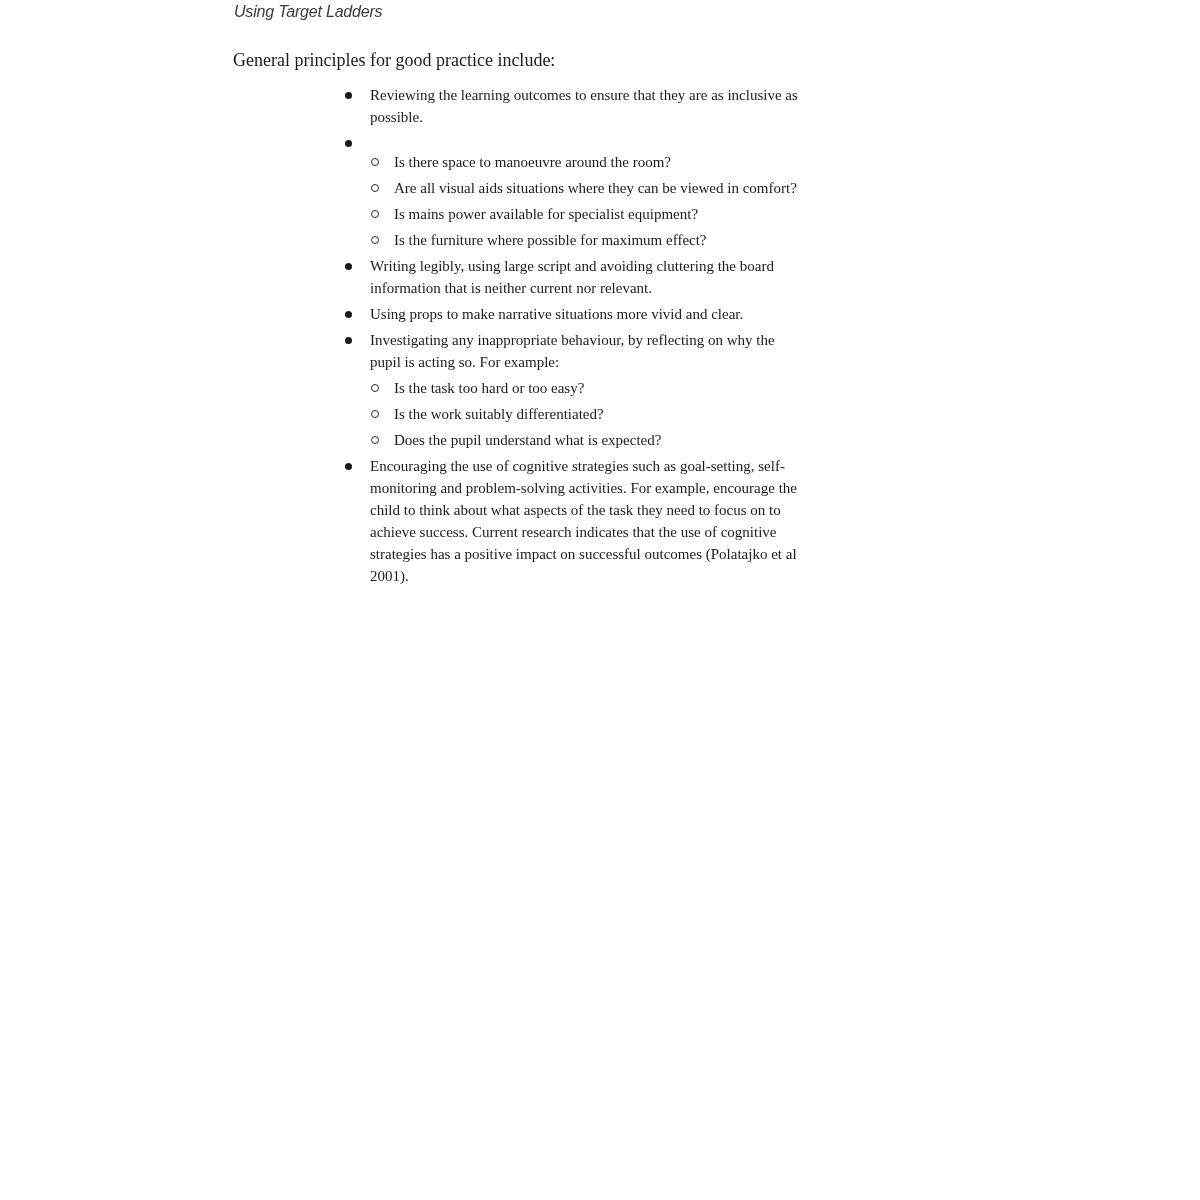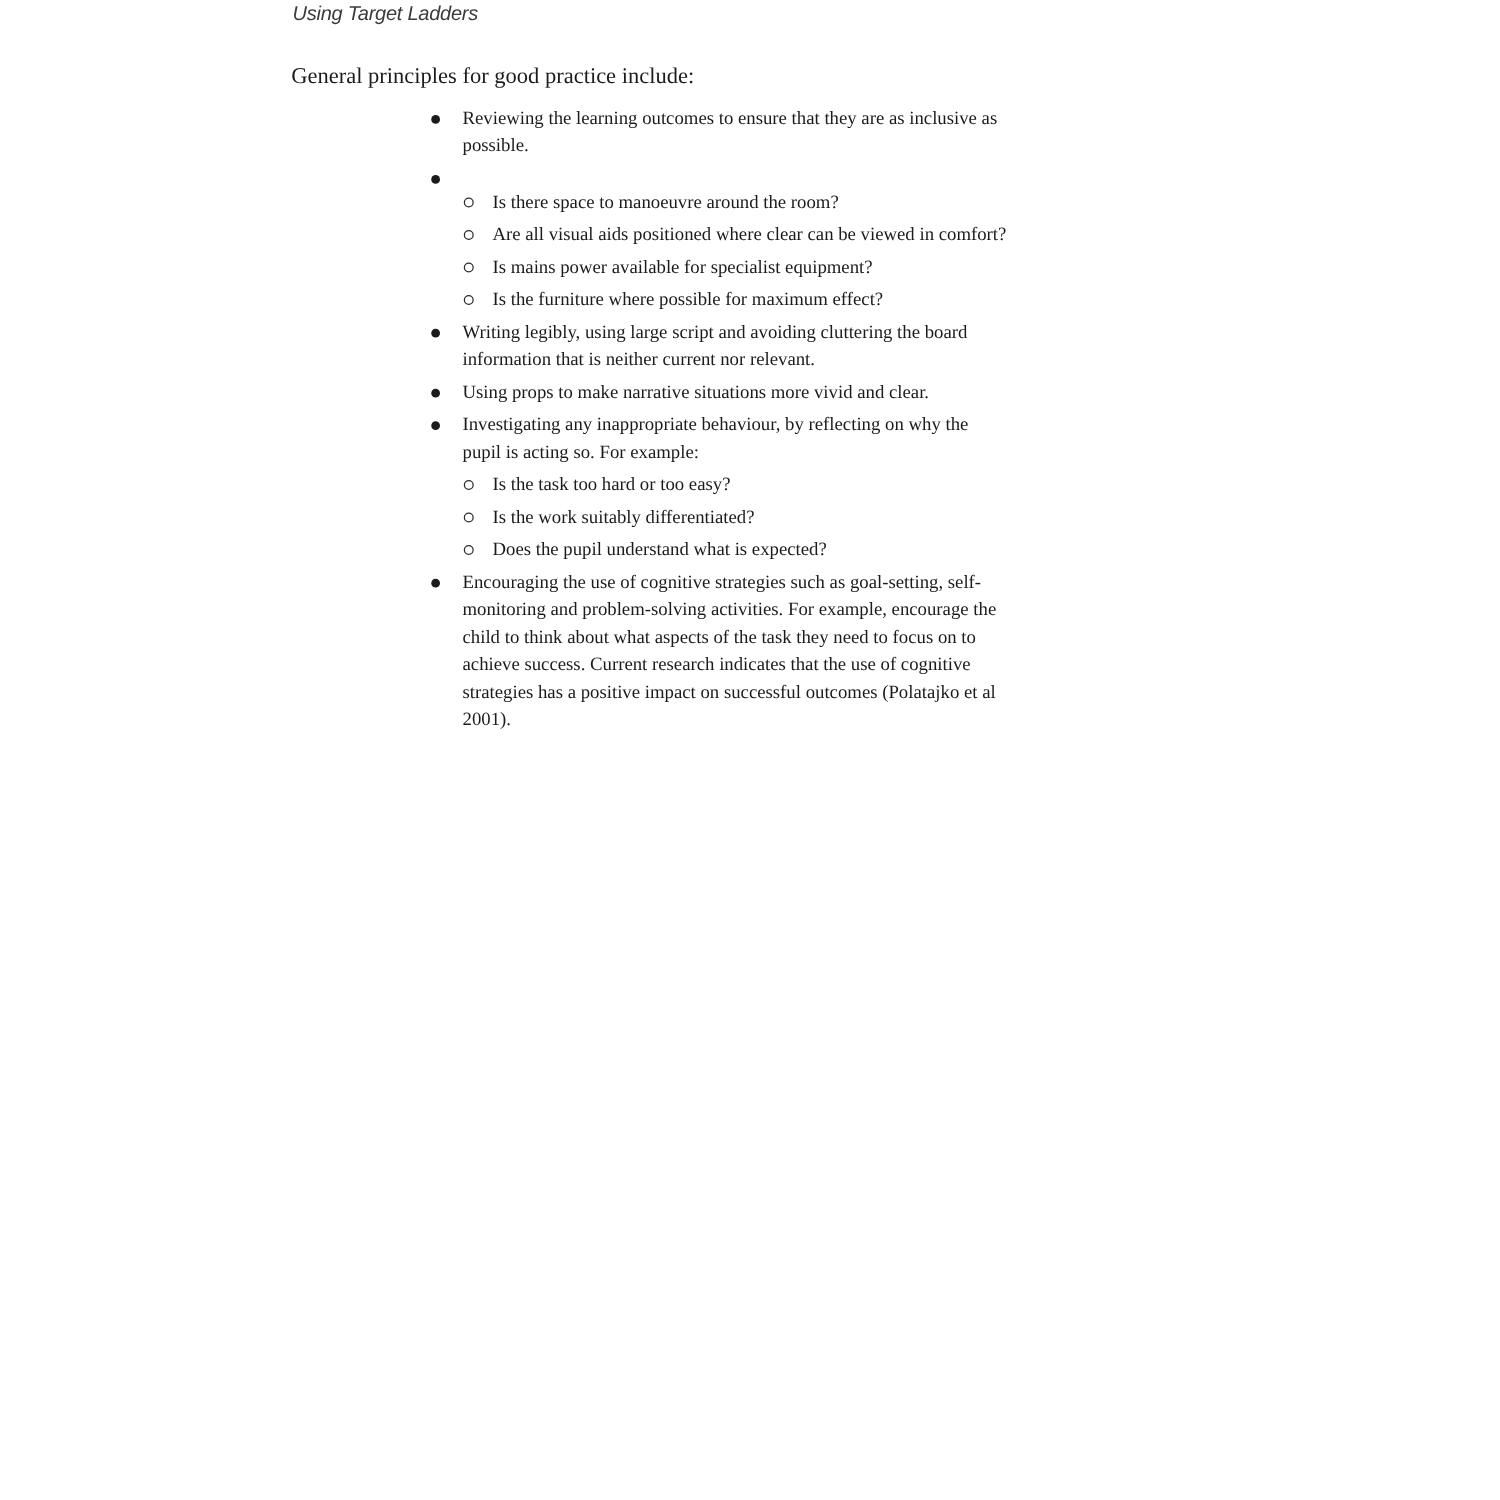--- a/index.html
+++ b/index.html
@@ -123,21 +123,21 @@
       <span class="marker2">
           <span class="ring"></span>
         </span>
       <span class="txt">Is there space to manoeuvre around the room?</span>
     </div>
 
     <div class="li2">
       <span class="marker2">
           <span class="ring"></span>
         </span>
-      <span class="txt">Are all visual aids positioned where clear can be viewed in comfort?</span>
+      <span class="txt">Are all visual aids situations where they can be viewed in comfort?</span>
     </div>
 
     <div class="li2">
       <span class="marker2">
           <span class="ring"></span>
         </span>
       <span class="txt">Is mains power available for specialist equipment?</span>
     </div>
 
     <div class="li2">

